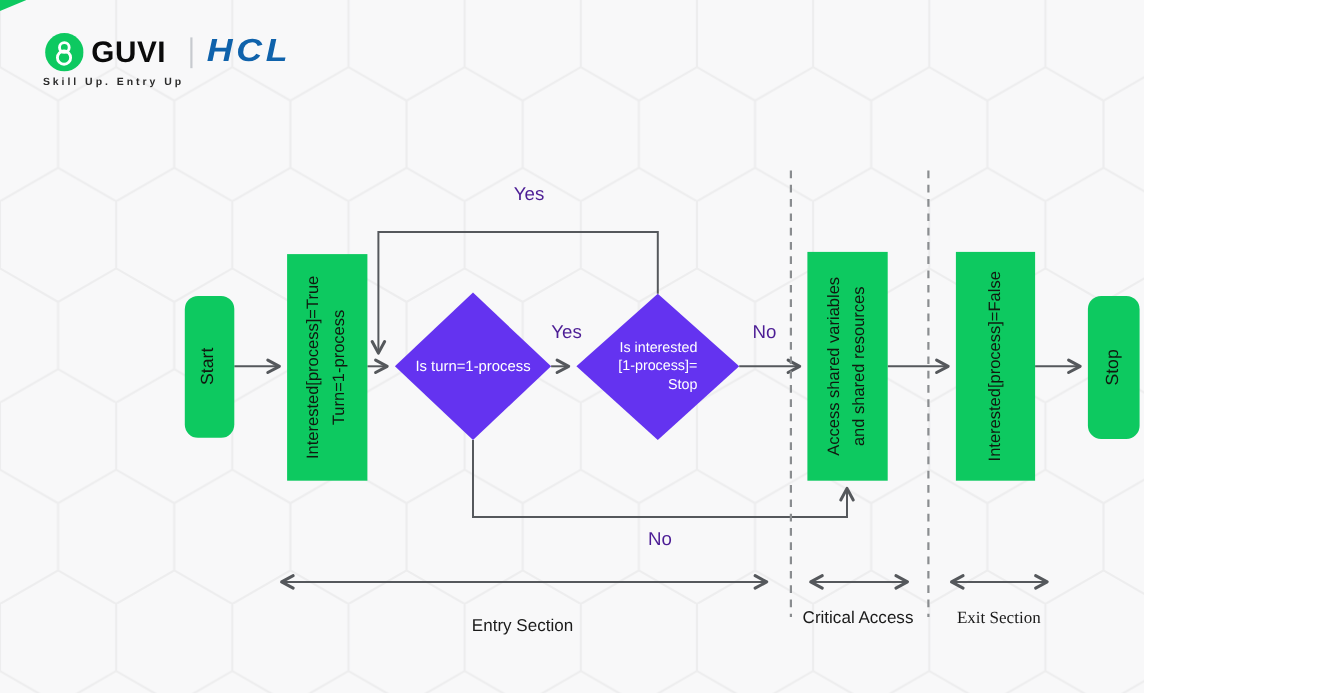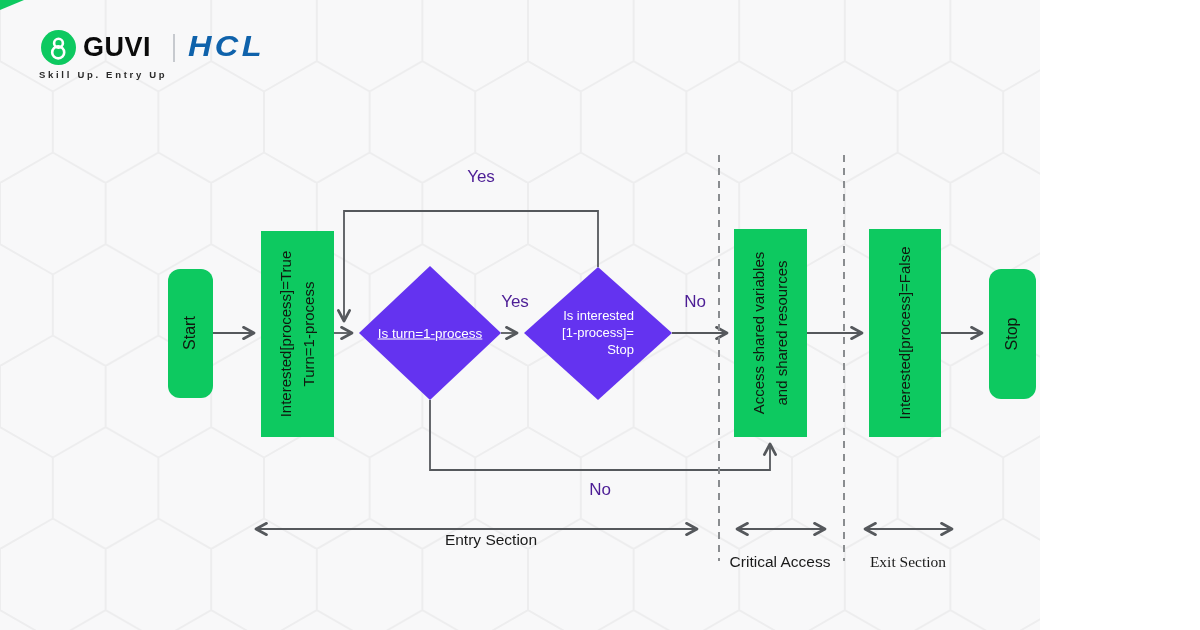--- a/index.html
+++ b/index.html
@@ -25,21 +25,21 @@
     font-size:30px;font-weight:700;color:#101010;}
   
   .node{position:absolute;background:#0dc960;}
   .rounded{border-radius:12px;}
   .vlabel{position:absolute;transform:translate(-50%,-50%) rotate(-90deg);
     white-space:nowrap;text-align:center;color:#10190f;}
   .vlabel.small{font-size:15px;line-height:1.5;}
   .vlabel.big{font-size:16px;font-weight:400;}
   .dlabel{position:absolute;transform:translate(-50%,-50%);color:#ffffff;
     text-align:right;white-space:nowrap;}
-  .dlabel.one{font-size:13.5px;text-decoration:underline;}
+  .dlabel.one{font-size:13.5px;}
   .dlabel.three{font-size:13px;line-height:1.3;}
   .elabel{position:absolute;transform:translate(-50%,-50%);font-size:17px;color:#4c1d95;}
   .slabel{position:absolute;transform:translate(-50%,-50%);font-size:15.5px;color:#1a1a1a;}
 </style>
 </head>
 <body>
 
 <div class="canvas">
 
   <svg class="layer" aria-hidden="true">
@@ -114,17 +114,17 @@
     <div>Is interested</div>
     <div>[1-process]=</div>
     <div>Stop</div>
   </div>
 
   <div class="elabel" style="left:481px;top:177px;">Yes</div>
   <div class="elabel" style="left:515px;top:302px;">Yes</div>
   <div class="elabel" style="left:695px;top:302px;">No</div>
   <div class="elabel" style="left:600px;top:490px;">No</div>
 
-  <div class="slabel" style="left:475px;top:540px;margin-left:16px;">Entry Section</div>
+  <div class="slabel" style="left:475px;top:570px;">Entry Section</div>
   <div class="slabel" style="left:780px;top:562px;">Critical Access</div>
   <div class="slabel" style="left:908px;top:562px;font-family:Liberation Serif, serif;">Exit Section</div>
 
 </div>
 
 </body></html>

